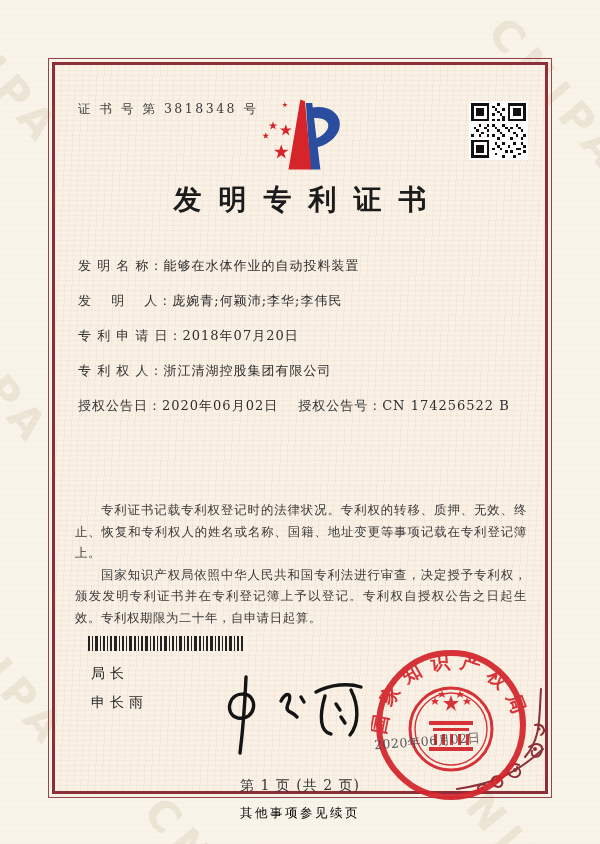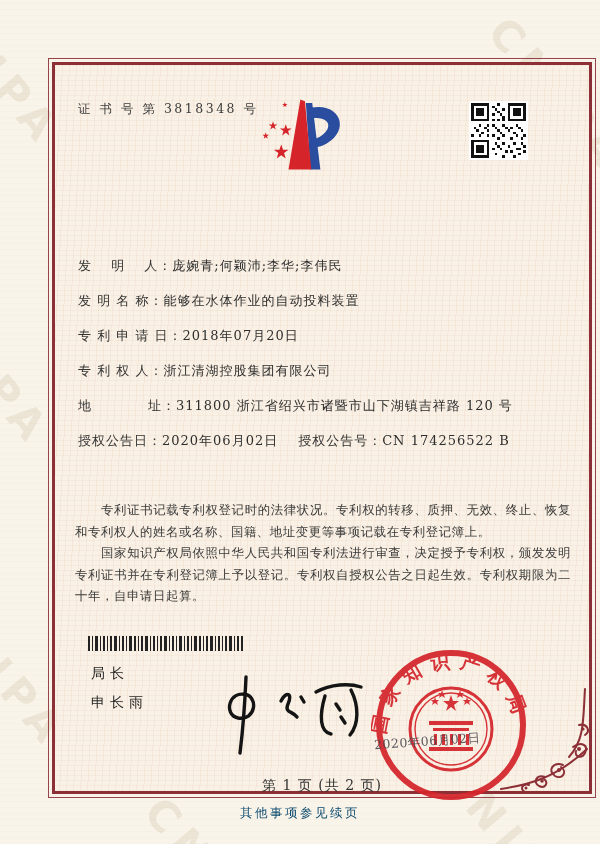--- a/index.html
+++ b/index.html
@@ -14,21 +14,21 @@
   .watermark{
     position:absolute;
     font-family:"DejaVu Sans","Liberation Sans",sans-serif;
     font-weight:bold;font-size:42px;letter-spacing:9px;
     color:rgba(184,163,132,0.20);
     transform:rotate(50deg);transform-origin:left top;white-space:nowrap;
     pointer-events:none;z-index:1;
   }
   .watermark.pink{color:rgba(205,130,115,0.12);}
   .frame{
-    position:absolute;left:52px;top:62px;width:540px;height:732px;
+    position:absolute;left:52px;top:62px;width:496px;height:732px;
     box-sizing:border-box;border:3px solid #8d2f36;
     background:
       repeating-linear-gradient(93deg, rgba(211,156,132,0.10) 0 1px, rgba(0,0,0,0) 1px 7px),
       repeating-linear-gradient(0deg, rgba(214,168,148,0.10) 0 1px, rgba(0,0,0,0) 1px 5px),
       #f9f1e5;
     z-index:2;
   }
   .frame::before{
     content:"";position:absolute;inset:-7px;border:1px solid #97434a;pointer-events:none;
   }
@@ -56,21 +56,21 @@
   .seal{position:absolute;left:316px;top:580px;width:160px;height:160px;z-index:6;}
   .seal-date{
     position:absolute;left:319px;top:668px;width:120px;z-index:7;
     font-size:12.5px;letter-spacing:0.5px;color:rgba(70,68,78,0.88);
     transform:rotate(-4deg);white-space:nowrap;
   }
   .page-info{position:absolute;left:0;top:712px;width:100%;text-align:center;font-size:14px;letter-spacing:1px;color:#333;}
   .flourish{position:absolute;right:-2px;bottom:-2px;width:92px;height:108px;z-index:3;}
   .cont-note{
     position:absolute;left:0;top:805px;width:100%;text-align:center;z-index:2;
-    font-size:12.5px;letter-spacing:2.5px;color:#0c4a6e;
+    font-size:12.5px;letter-spacing:2.5px;color:#000000;
   }
 </style>
 </head>
 <body>
 
 <div class="watermark" style="left:-48px;top:-18px;">CNIPA</div>
 <div class="watermark" style="left:516px;top:8px;">CNIPA</div>
 <div class="watermark pink" style="left:150px;top:118px;">CNIPA</div>
 <div class="watermark" style="left:356px;top:224px;">CNIPA</div>
 <div class="watermark" style="left:-58px;top:282px;">CNIPA</div>
@@ -117,36 +117,34 @@
         <rect x="2" y="16" width="3" height="3"></rect>
       <path d="M8,1h1v1h-1z M10,0h1v1h-1z M12,2h1v1h-1z M9,2h1v1h-1z M11,4h1v1h-1z M8,4h1v1h-1z M10,3h1v1h-1z M12,5h1v1h-1z M8,6h1v1h-1z M10,6h1v1h-1z M12,6h1v1h-1z
          M6,8h1v1h-1z M6,10h1v1h-1z M6,12h1v1h-1z M1,9h1v1h-1z M3,8h1v1h-1z M2,10h1v1h-1z M4,11h1v1h-1z M0,12h1v1h-1z M5,9h1v1h-1z M3,12h1v1h-1z
          M8,8h1v1h-1z M9,9h1v1h-1z M10,10h1v1h-1z M12,8h1v1h-1z M13,9h1v1h-1z M11,11h1v1h-1z M8,12h1v1h-1z M10,13h1v1h-1z M12,12h1v1h-1z
          M14,10h1v1h-1z M15,9h1v1h-1z M16,11h1v1h-1z M18,9h1v1h-1z M17,8h1v1h-1z M19,10h1v1h-1z M20,12h1v1h-1z M15,13h1v1h-1z M17,12h1v1h-1z M19,13h1v1h-1z
          M9,15h1v1h-1z M8,17h1v1h-1z M10,16h1v1h-1z M12,15h1v1h-1z M11,17h1v1h-1z M13,18h1v1h-1z M9,19h1v1h-1z M12,20h1v1h-1z
          M14,16h1v1h-1z M15,18h1v1h-1z M16,15h1v1h-1z M17,17h1v1h-1z M18,19h1v1h-1z M20,16h1v1h-1z M19,15h1v1h-1z M16,20h1v1h-1z M18,17h1v1h-1z M20,18h1v1h-1z"></path>
     </g>
   </svg>
 
+  <div class="title">发明专利证书</div>
 
   <div class="fields">
     <div class="frow">
+      <span class="lab">发 明 名 称：</span><span class="val">能够在水体作业的自动投料装置</span>
+    </div>
+    <div class="frow">
       <span class="lab">发　 明　 人：</span><span class="val">庞婉青;何颖沛;李华;李伟民</span>
     </div>
     <div class="frow">
-      <span class="lab">发 明 名 称：</span><span class="val">能够在水体作业的自动投料装置</span>
-    </div>
-    <div class="frow">
       <span class="lab">专 利 申 请 日：</span><span class="val">2018年07月20日</span>
     </div>
     <div class="frow">
       <span class="lab">专 利 权 人：</span><span class="val">浙江清湖控股集团有限公司</span>
-    </div>
-    <div class="frow">
-      <span class="lab">地　　　　址：</span><span class="val">311800 浙江省绍兴市诸暨市山下湖镇吉祥路 120 号</span>
     </div>
     <div class="frow">
       <span class="lab">授权公告日：</span><span class="val">2020年06月02日</span><span class="lab pair2">授权公告号：</span><span class="val">CN 174256522 B</span>
     </div>
   </div>
 
   <div class="paras">
     <p>专利证书记载专利权登记时的法律状况。专利权的转移、质押、无效、终止、恢复和专利权人的姓名或名称、国籍、地址变更等事项记载在专利登记簿上。</p>
     <p>国家知识产权局依照中华人民共和国专利法进行审查，决定授予专利权，颁发发明专利证书并在专利登记簿上予以登记。专利权自授权公告之日起生效。专利权期限为二十年，自申请日起算。</p>
   </div>

